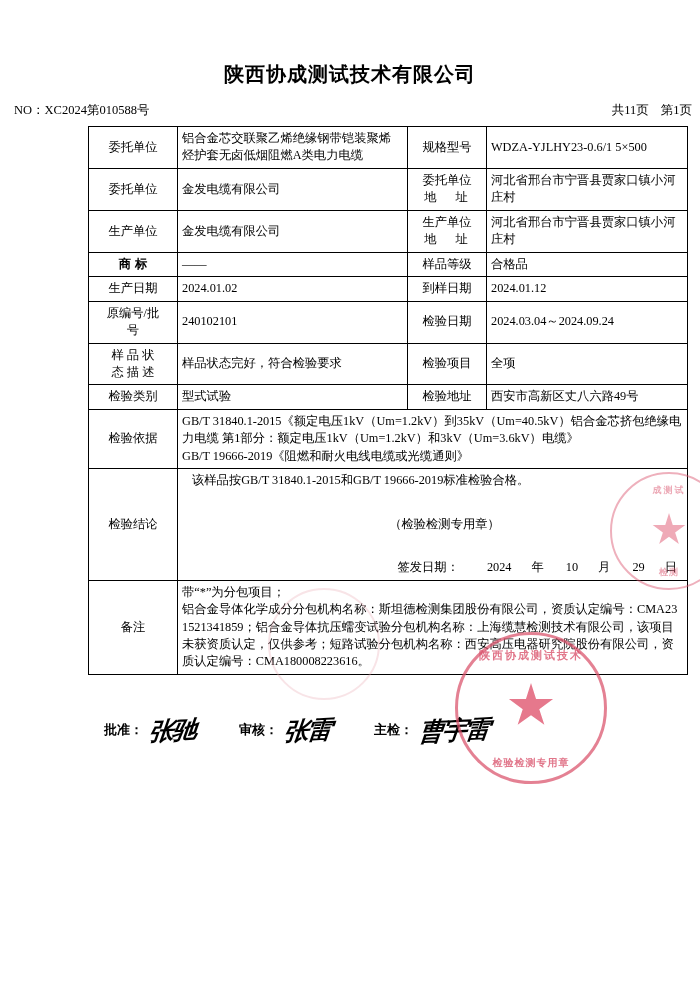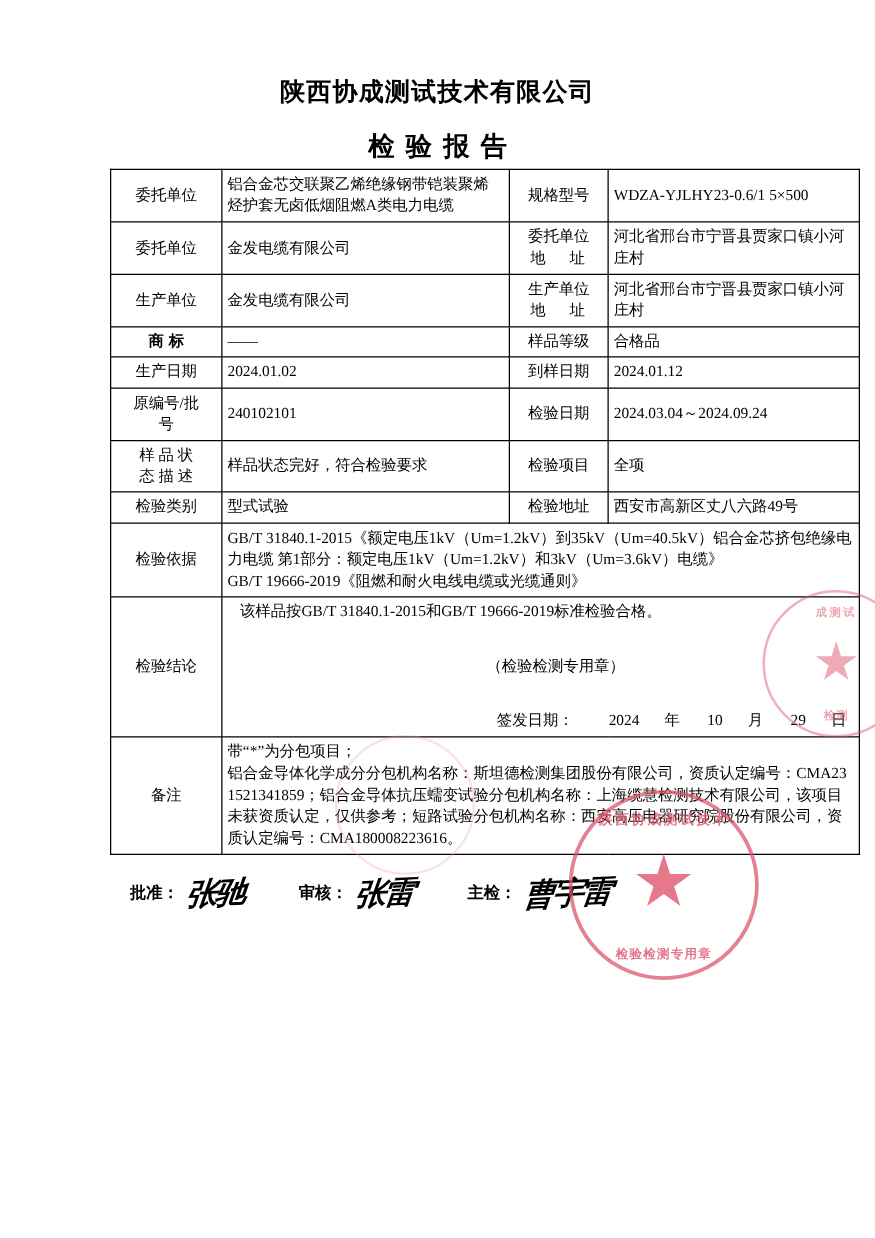--- a/index.html
+++ b/index.html
@@ -150,21 +150,21 @@
     line-height: 1.52;
     vertical-align: middle;
   }
   .remark-cell div { white-space: normal; }
 
   
   .sign-row {
     margin: 18px 0 0 0;
     padding-left: 104px;
     display: flex;
-    align-items: flex-start;
+    align-items: flex-end;
     height: 52px;
   }
   .sign-block {
     display: flex;
     align-items: flex-end;
     margin-right: 44px;
   }
   .sign-label {
     font-size: 13px;
     font-weight: bold;
@@ -254,23 +254,30 @@
     pointer-events: none;
   }
 </style>
 </head>
 <body>
 
 <div class="page">
 
   <div class="header">
     <div class="company-name">陕西协成测试技术有限公司</div>
-    <div class="report-title">检验报告</div>
-  </div>
-
+  </div>
+
+  <div class="no-line">
+    <span class="no-left">
+      <span class="no-label">NO：</span><span>XC2024第010588号</span>
+    </span>
+    <span class="no-right">
+      <span>共11页</span><span class="pg-sep"></span><span>第1页</span>
+    </span>
+  </div>
 
   <div class="tbl-wrap">
   <table class="report">
 
     <tbody>
           <tr>
       <td class="lbl">委托单位</td>
       <td class="val">铝合金芯交联聚乙烯绝缘钢带铠装聚烯烃护套无卤低烟阻燃A类电力电缆</td>
       <td class="lbl2">规格型号</td>
       <td class="val2">WDZA-YJLHY23-0.6/1 5×500</td>

